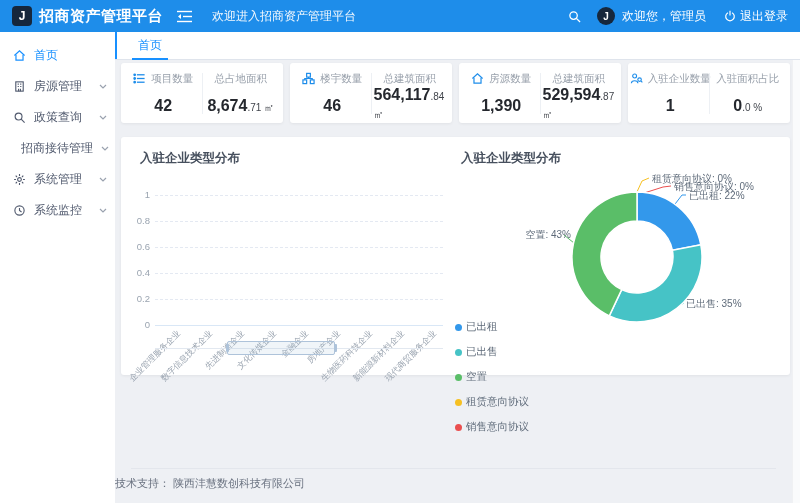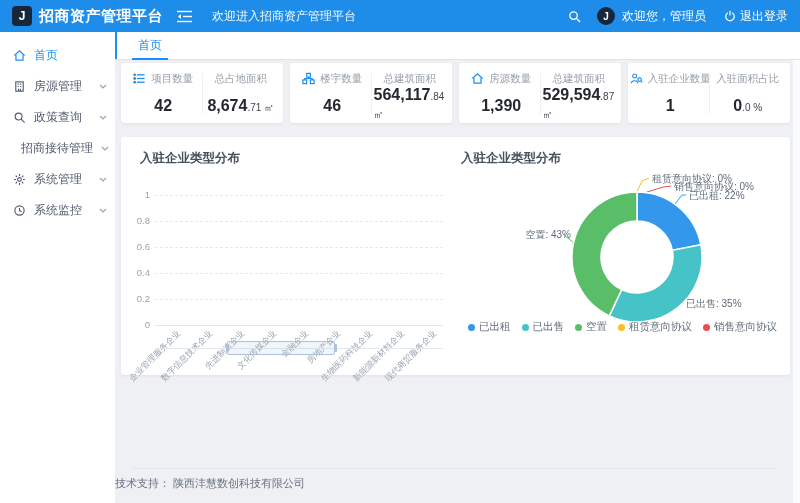--- a/index.html
+++ b/index.html
@@ -51,21 +51,21 @@
   .grid { position:absolute; left:34px; width:288px; height:0; border-top:1px dashed #e4e9f2; }
   .grid.base { border-top:1px solid #d9e7f6; }
   .ytick { position:absolute; left:0; width:29px; text-align:right; font-size:9.5px; color:#9aa4b0; }
   .xlabel { position:absolute; top:191px; white-space:nowrap; font-size:8.5px; color:#9aa4b0; transform:translateX(-100%) rotate(-45deg); transform-origin:100% 0; }
   .bar { position:absolute; width:16px; background:#3398eb; }
   .dz-track { position:absolute; left:34px; top:211px; width:288px; height:1px; background:#e2e8f0; }
   .dz-win { position:absolute; left:106px; top:204px; width:108px; height:14px; background:rgba(160,190,220,.16); border:1px solid #aec3da; border-radius:2px; }
   .dz-handle { position:absolute; top:207px; width:3px; height:8px; background:#aec3da; border-radius:1px; }
 
   .callout { position:absolute; font-size:10px; color:#5f6b7a; white-space:nowrap; }
-  .dlegend { position:absolute; left:0; top:183px; width:335px; display:flex; justify-content:center; gap:11px; font-size:10.5px; color:#5f6b7a; }
+  .dlegend { position:absolute; left:0; top:183px; width:335px; display:flex; justify-content:center; gap:11px; font-size:10.5px; color:#5f6b7a;flex-direction:column; }
   .litem { display:flex; align-items:center; gap:4px; cursor:pointer; }
   .ldot { width:7px; height:7px; border-radius:50%; background:#ccc; }
 
   .footline { position:absolute; left:16px; right:16px; top:408px; border-top:1px solid #e3e6ec; }
   .foot { position:absolute; left:0; width:100%; top:416px; text-align:left; font-size:11px; color:#6a7280; }
   svg { display:block; }
 </style>
 </head>
 <body>
 

